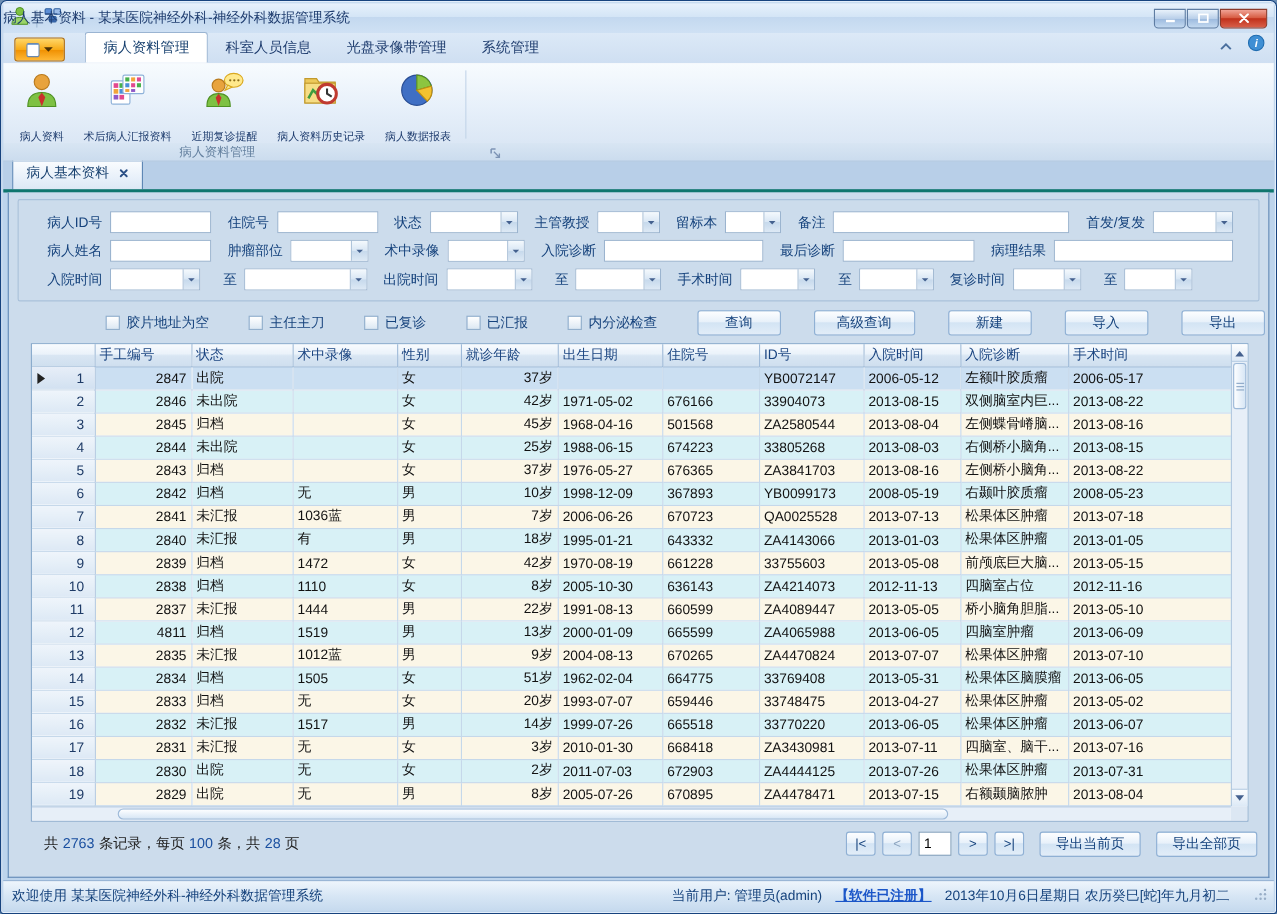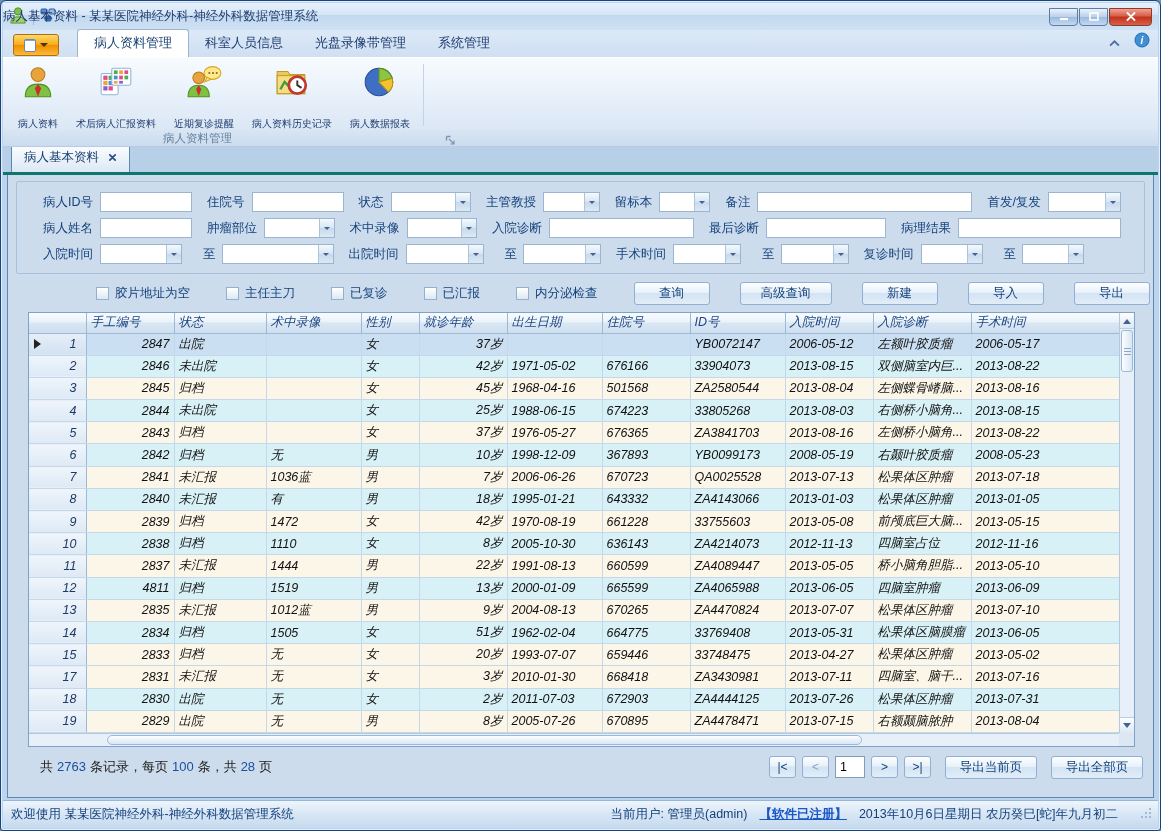--- a/index.html
+++ b/index.html
@@ -55,21 +55,21 @@
   .actionrow{display:flex;align-items:center;height:38px;padding:0 0 0 80px;}
   .chk{display:flex;align-items:center;margin-right:36px;text-align:right;}
   .chk .box{width:13px;height:13px;border:1px solid #93b0cd;background:linear-gradient(#fff,#dce8f3);margin-right:6px;}
   .chk .clabel{font-size:12.5px;color:#15427c;white-space:nowrap;}
   .abtns{margin-left:auto;display:flex;gap:30px;padding-right:2px;}
   .abtn{min-width:76px;height:23px;border:1px solid #8fb0d4;border-radius:3px;font-size:12.5px;color:#15427c;
      background:linear-gradient(#fdfeff,#e8f1fa 45%,#d3e4f4 50%,#e2edf8);}
   .abtn.wide{min-width:92px;}
   
   .gridzone{margin-left:12px;display:grid;grid-template-columns:1090px 15px;grid-template-rows:420px 13px;border:1px solid #7fa3c8;background:#fff;width:1107px;}
-  table.grid{border-collapse:collapse;table-layout:fixed;width:1090px;font-size:12.5px;font-style:italic;}
+  table.grid{border-collapse:collapse;table-layout:fixed;width:1090px;font-size:12.5px;}
   .grid th{height:20px;background:linear-gradient(#f8fbfe,#eaf2fa 45%,#d9e6f3 50%,#cfdfef);color:#1a4480;font-weight:normal;
      text-align:left;padding:0 4px;border-right:1px solid #9db9d8;border-bottom:1px solid #9db9d8;overflow:hidden;white-space:nowrap;}
   .grid td{height:21px;padding:0 4px;border-right:1px solid #c5d8ea;border-bottom:1px solid #c5d8ea;overflow:hidden;white-space:nowrap;color:#111;}
   .grid td.r{text-align:right;}
   .grid td.rowhdr{background:linear-gradient(#eff5fb,#dde9f5);border-right:1px solid #9db9d8;color:#1d3a66;position:relative;text-align:right;padding-right:9px;}
   .grid tr.cream td{background-color:#fbf6e7;} .grid tr.cream td.rowhdr{background:linear-gradient(#eff5fb,#dde9f5);}
   .grid tr.cyan td{background-color:#d8f1f6;}  .grid tr.cyan td.rowhdr{background:linear-gradient(#eff5fb,#dde9f5);}
   .grid tr.sel td{background-color:#cbdff2;}   .grid tr.sel td.rowhdr{background:linear-gradient(#e7eef8,#d2e1f1);}
   .ind{position:absolute;left:5px;top:5px;width:0;height:0;border:5px solid transparent;border-left:7px solid #222;display:none;}
   tr.sel .ind{display:block;}
@@ -647,20 +647,34 @@
               <td>无</td>
               <td>女</td>
               <td class="r">20岁</td>
               <td>1993-07-07</td>
               <td>659446</td>
               <td>33748475</td>
               <td>2013-04-27</td>
               <td>松果体区肿瘤</td>
               <td>2013-05-02</td>
             </tr>
+            <tr class="cyan">
+              <td class="rowhdr"><span>16</span></td>
+              <td class="r">2832</td>
+              <td>未汇报</td>
+              <td>1517</td>
+              <td>男</td>
+              <td class="r">14岁</td>
+              <td>1999-07-26</td>
+              <td>665518</td>
+              <td>33770220</td>
+              <td>2013-06-05</td>
+              <td>松果体区肿瘤</td>
+              <td>2013-06-07</td>
+            </tr>
             <tr class="cream">
               <td class="rowhdr"><span>17</span></td>
               <td class="r">2831</td>
               <td>未汇报</td>
               <td>无</td>
               <td>女</td>
               <td class="r">3岁</td>
               <td>2010-01-30</td>
               <td>668418</td>
               <td>ZA3430981</td>

